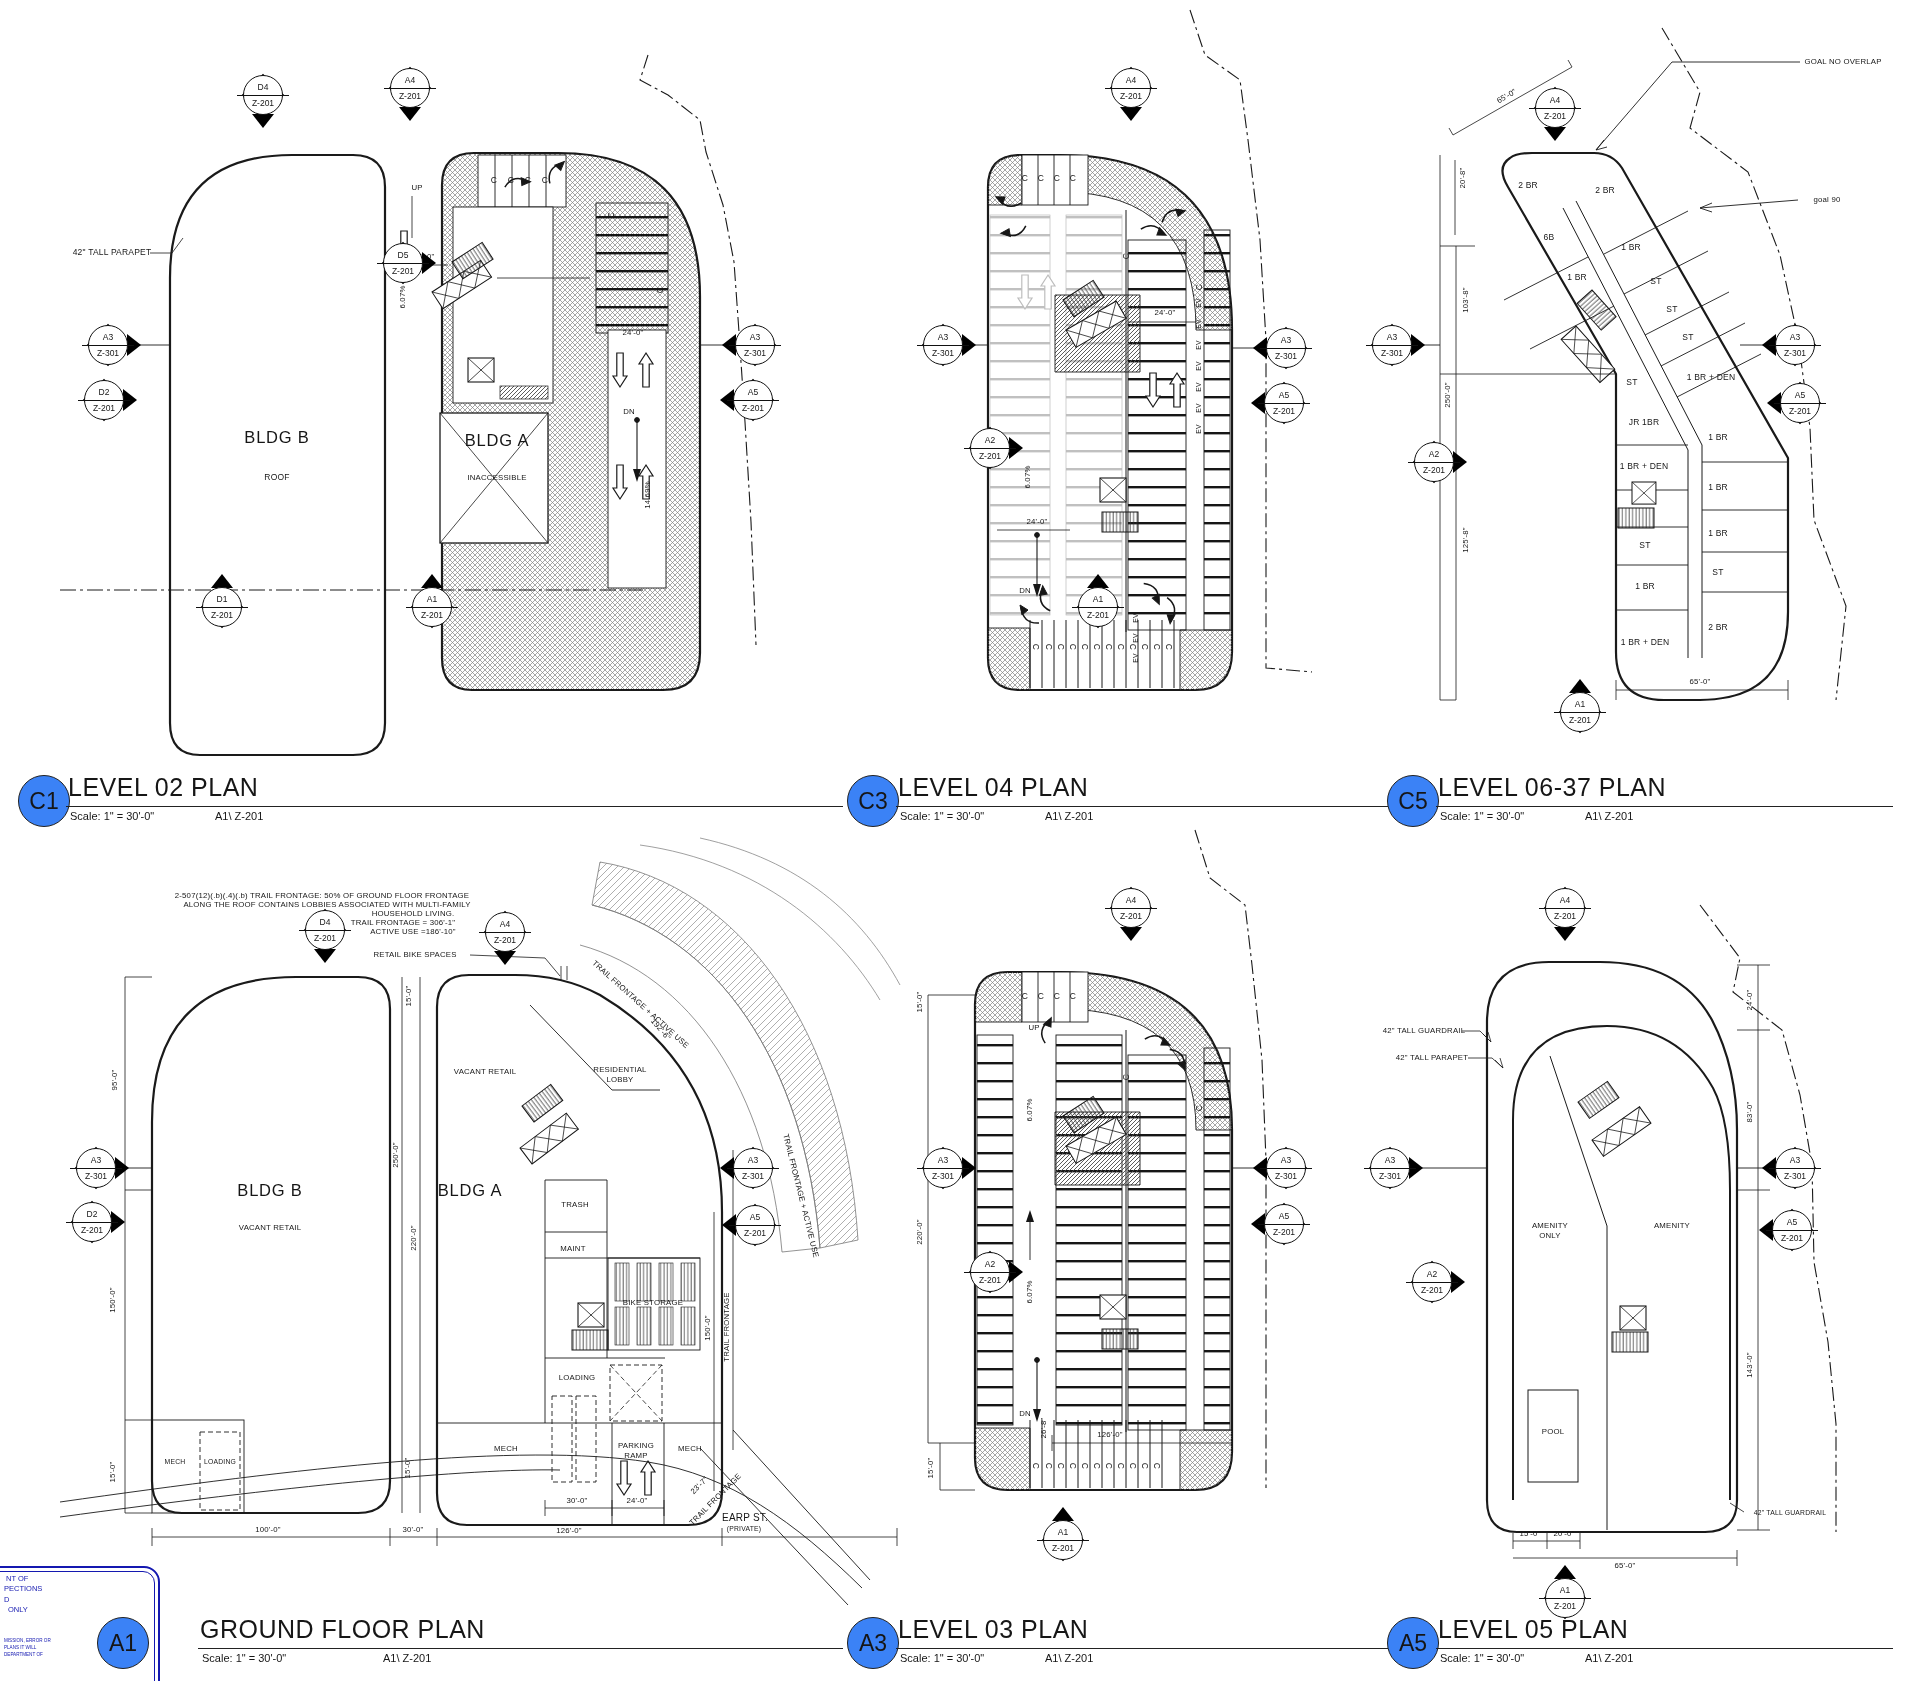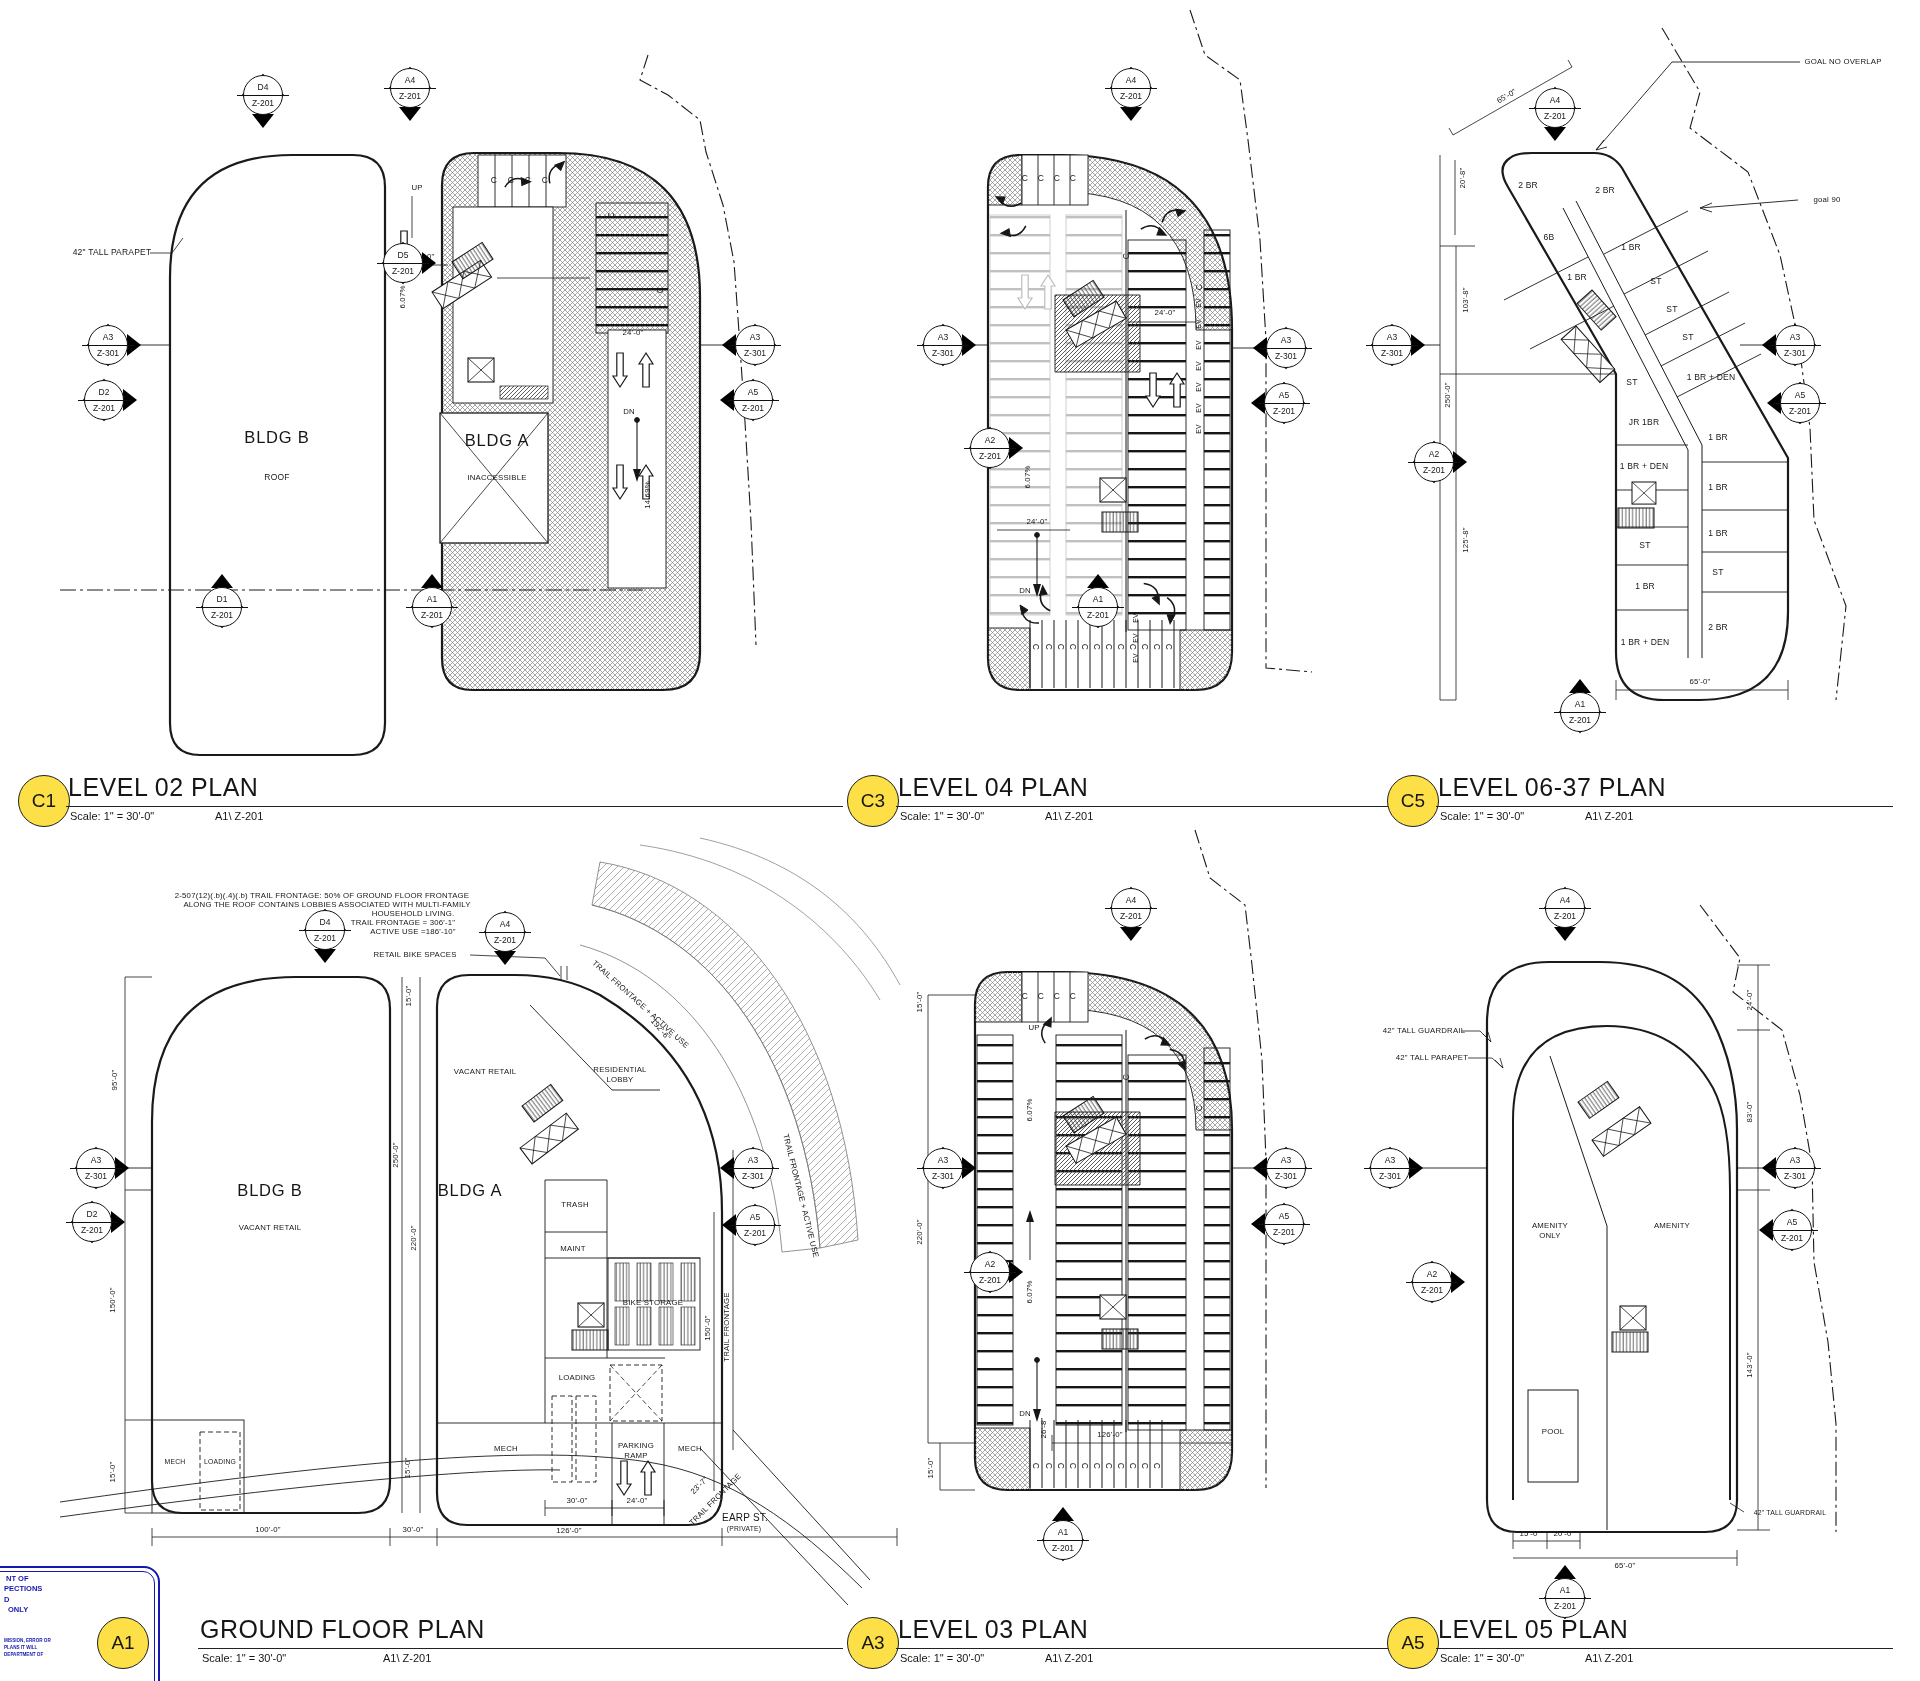--- a/index.html
+++ b/index.html
@@ -20,29 +20,29 @@
   .mu .tri{left:50%;top:-13px;margin-left:-11px;border-bottom:14px solid #000;border-top:0;}
   .ml .tri{top:50%;left:-13px;margin-top:-11px;border-right:14px solid #000;border-left:0;}
   .mr .tri{top:50%;right:-13px;margin-top:-11px;border-left:14px solid #000;border-right:0;}
   .marker .circ{position:absolute;inset:0;background:#fff;border:1.3px solid #111;border-radius:50%;}
   .marker .circ:after{content:"";position:absolute;left:-7px;right:-7px;top:50%;border-top:1.2px solid #111;}
   .marker b{position:absolute;left:0;right:0;text-align:center;font-weight:400;font-size:8.5px;z-index:2;}
   .marker .mt{top:7px;}.marker .mb{bottom:7px;}
   
   .tcirc{position:absolute;width:50px;height:50px;border:1.6px solid #222;border-radius:50%;
          transform:translate(-50%,-50%);display:flex;align-items:center;justify-content:center;
-         font-size:19px;background:#fde047;z-index:6;}
+         font-size:23px;background:#3b82f6;z-index:6;}
   .ttitle{position:absolute;font-size:25px;letter-spacing:.5px;z-index:6;white-space:nowrap;}
   .trule{position:absolute;border-top:1.6px solid #222;z-index:6;}
   .tsub{position:absolute;font-size:11px;z-index:6;white-space:nowrap;}
   
   .stamp{position:absolute;left:-62px;top:1566px;width:218px;height:150px;border:2.6px solid #1418b0;
          border-radius:16px;z-index:2;background:#fff;}
   .stamp:before{content:"";position:absolute;inset:3px;border:1.3px solid #1418b0;border-radius:12px;}
-  .stamp span{position:absolute;color:#1418b0;font-weight:700;white-space:nowrap;}
+  .stamp span{position:absolute;color:#1418b0;font-weight:400;white-space:nowrap;}
 </style>
 </head>
 <body>
 
 <svg class="lines" width="1920" height="1681" viewBox="0 0 1920 1681">
 <defs>
   <pattern id="xh" width="5" height="5" patternUnits="userSpaceOnUse">
     <path d="M0,0 L5,5 M5,0 L0,5" stroke="#838383" stroke-width=".7"></path>
   </pattern>
   <pattern id="dh" width="7" height="7" patternUnits="userSpaceOnUse">

